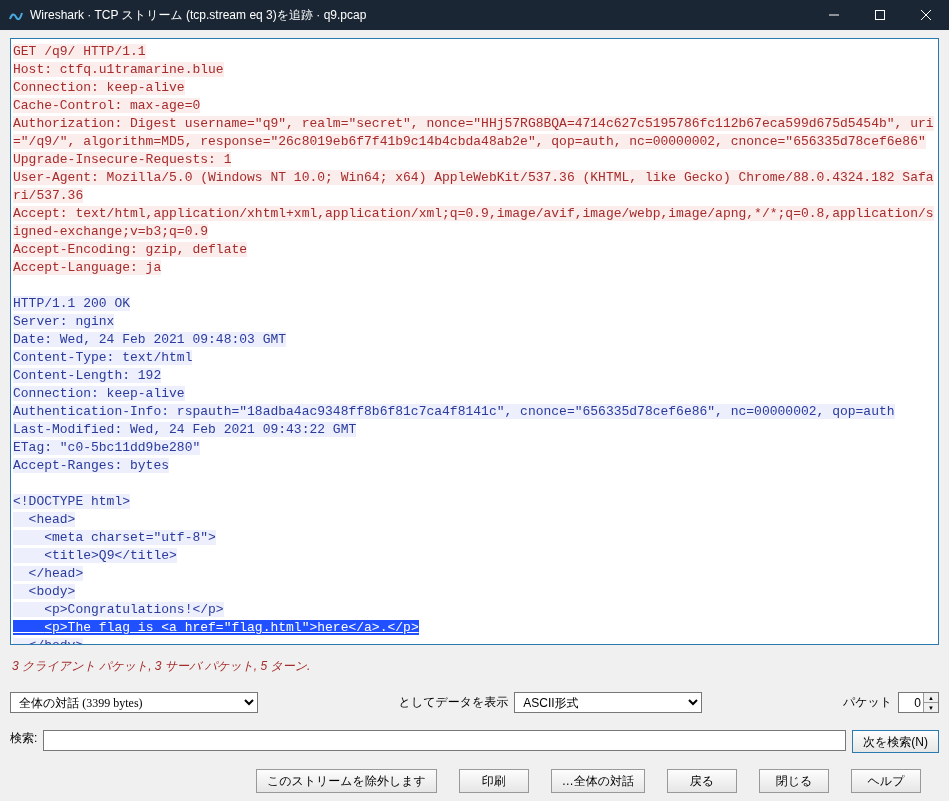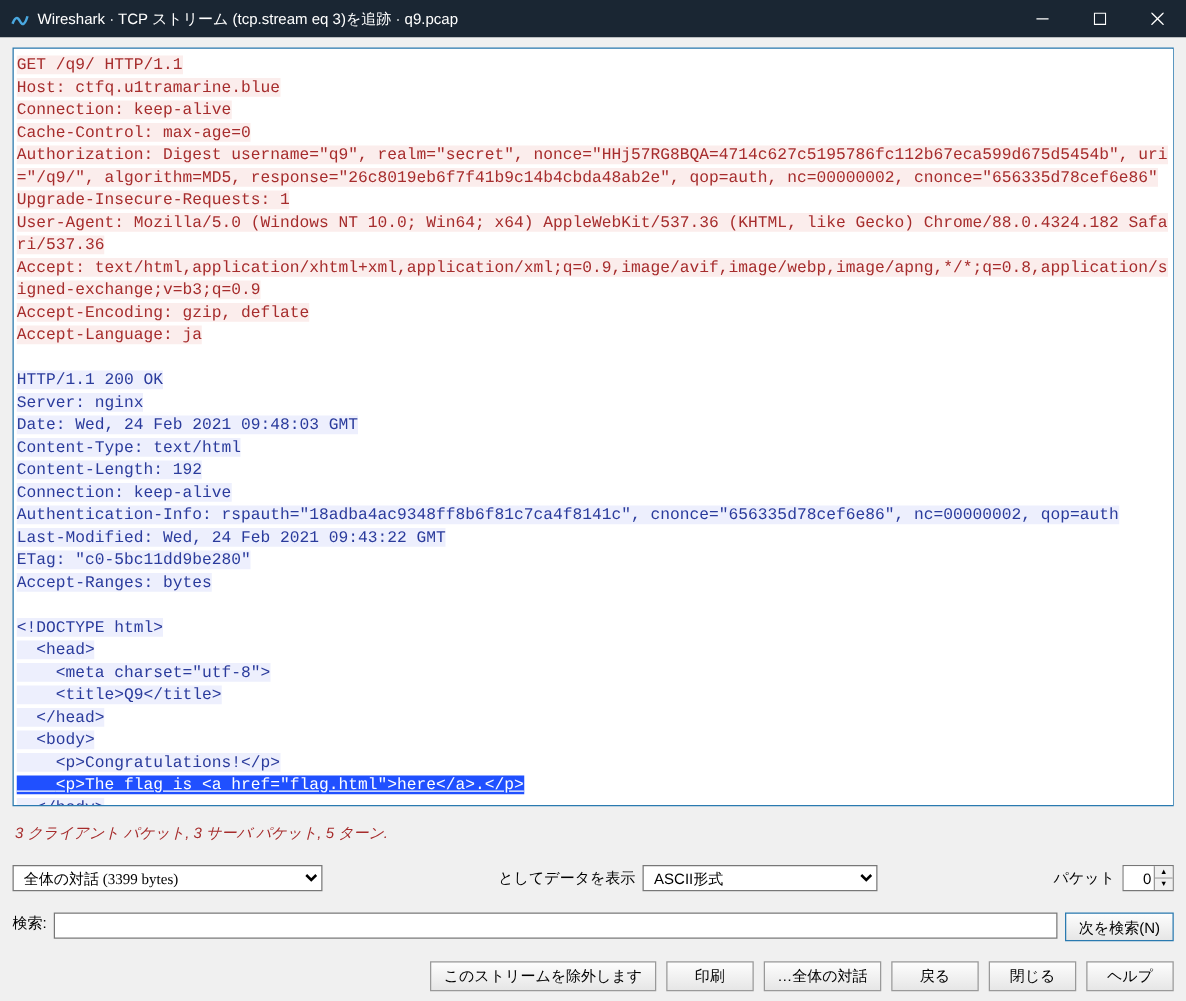--- a/index.html
+++ b/index.html
@@ -23,21 +23,21 @@
 .spacer { flex: 1; }
 .stream-spin { display: flex; align-items: center; border: 1px solid #777; background: #fff; height: 21px; }
 .stream-spin input { border: none; width: 24px; text-align: right; height: 19px; padding-right: 2px; }
 .spin-btns { display: flex; flex-direction: column; width: 15px; height: 19px; border-left: 1px solid #999; }
 .spin-up, .spin-down { flex: 1; display: flex; align-items: center; justify-content: center; font-size: 6px; line-height: 1; background: #f0f0f0; cursor: pointer; }
 .spin-up { border-bottom: 1px solid #999; }
 .search-row { display: flex; align-items: flex-start; gap: 6px; padding-bottom: 6px; }
 .search-row input { flex: 1; }
 .btn { background: linear-gradient(#fdfdfd,#e6e6e6); border: 1px solid #999; padding: 3px 10px; font-size: 12px; height: 23px; }
 .btn-accent { border: 1px solid #2a7ab0; }
-.bottom-bar { display: flex; gap: 8px; justify-content: flex-end; padding: 4px 10px 8px 10px; background: #f0f0f0; }
+.bottom-bar { display: flex; gap: 22px; justify-content: flex-end; padding: 4px 28px 8px 10px; background: #f0f0f0; }
 .bottom-bar .btn { min-width: 70px; height: 24px; }
 .bottom-bar .btn.wide { min-width: 130px; }
 </style>
 </head>
 <body>
 
 <div class="titlebar">
   <svg class="titlebar-icon" viewBox="0 0 16 16">
       <path d="M2 12 Q5 4 8 10 Q11 16 14 6" stroke="#4aa8e0" stroke-width="2" fill="none"></path>
     </svg>

